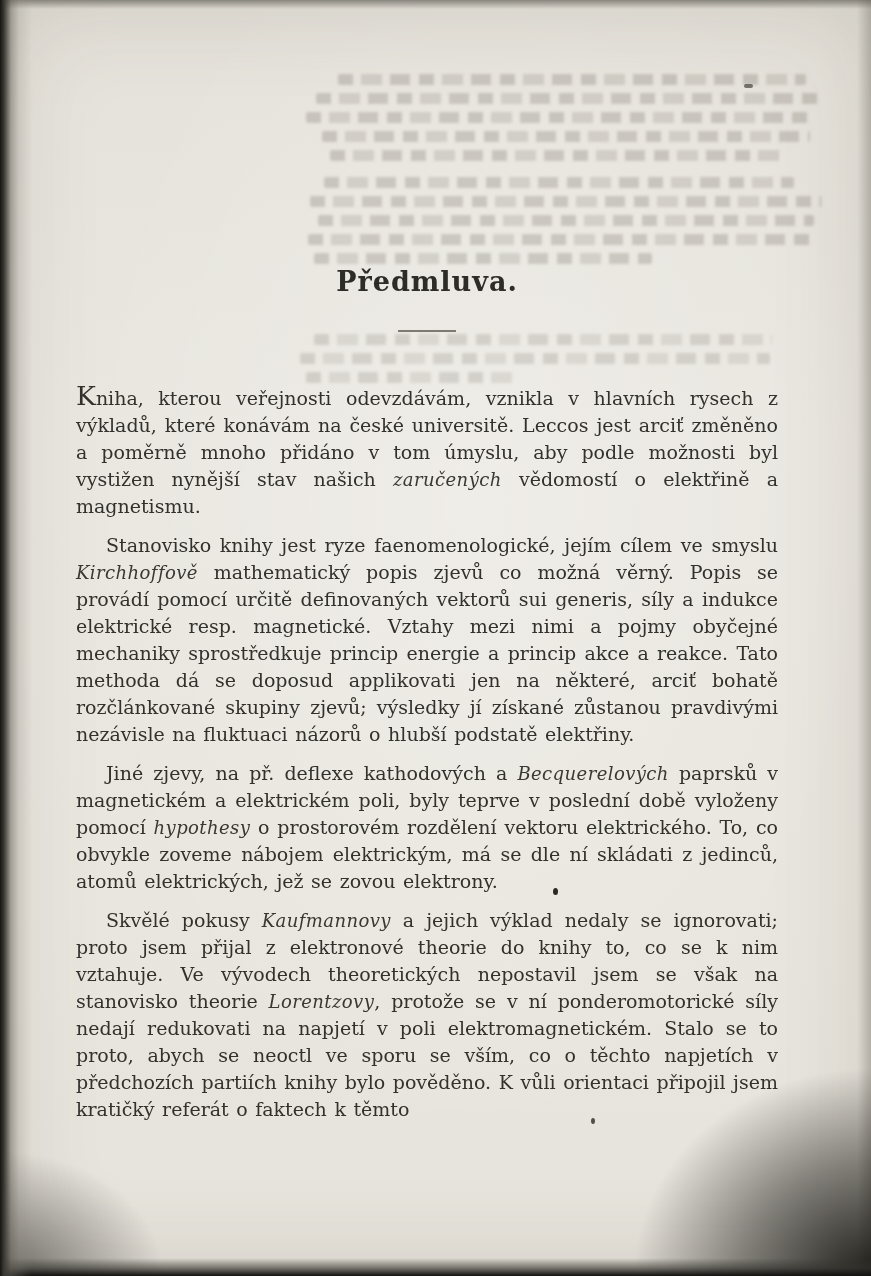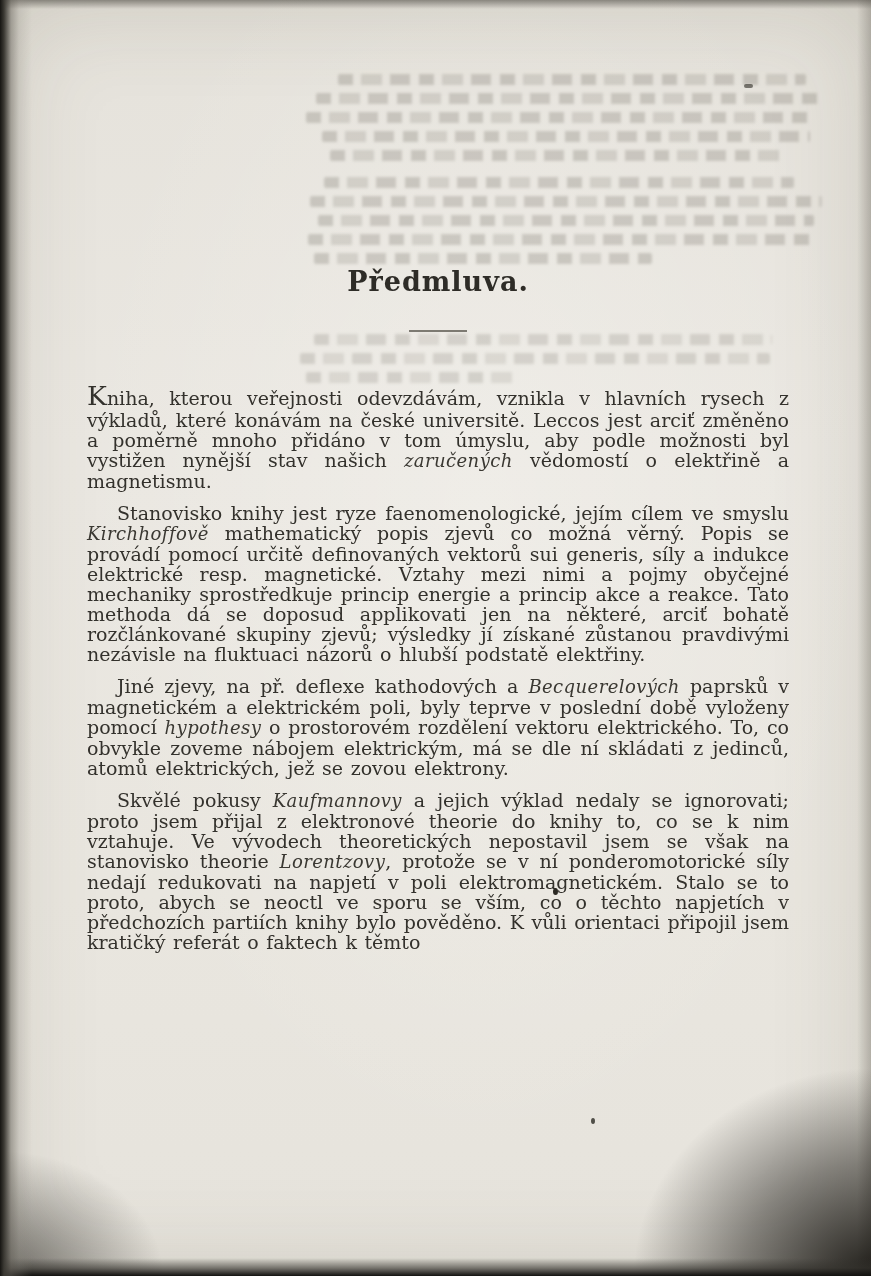--- a/index.html
+++ b/index.html
@@ -40,31 +40,31 @@
       rgba(112,107,97,.48) 52px 72px, rgba(112,107,97,0) 72px 81px);}
   .ghost-top{left:306px;top:74px;width:525px;}
   .ghost-mid{left:300px;top:334px;width:480px;opacity:.42;}
 
   .speck{position:absolute;background:#2b2923;border-radius:50%;pointer-events:none;}
   .speck-1{left:553px;top:888px;width:5px;height:7px;}
   .speck-2{left:591px;top:1118px;width:4px;height:6px;opacity:.8;}
   .speck-3{left:744px;top:84px;width:9px;height:4px;border-radius:2px;opacity:.6;}
 
   
-  .content{position:absolute;left:87px;top:266px;width:702px;}
+  .content{position:absolute;left:76px;top:266px;width:702px;}
   .title{
     margin:0;text-align:center;
     font-size:27px;font-weight:bold;letter-spacing:1px;
     color:#2e2c27;
   }
   .rule{width:58px;height:0;border-top:2px solid #7d7a72;margin:33px auto 0 auto;}
   .body{margin-top:51px;}
   .para{
     margin:0;
-    font-size:19px;line-height:20px;
+    font-size:19px;line-height:27px;
     text-align:justify;
     hyphens:auto;-webkit-hyphens:auto;
     word-spacing:1.5px;
   }
   .para + .para{margin-top:12px;}
   .para.indent{text-indent:30px;}
   .para.first::first-letter{font-size:1.4em;line-height:1;}
   .it{font-style:italic;font-size:.95em;letter-spacing:.4px;color:#3a3832;}
 </style>
 </head>

